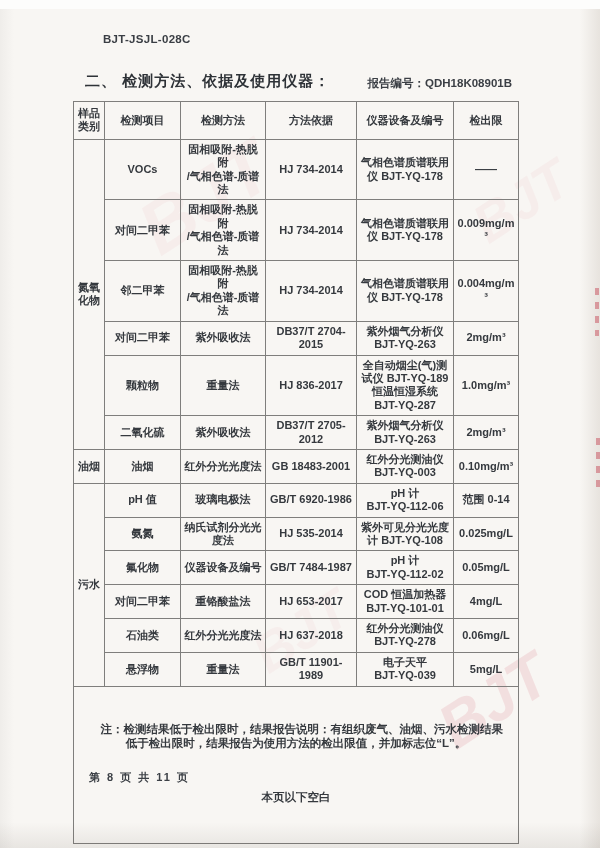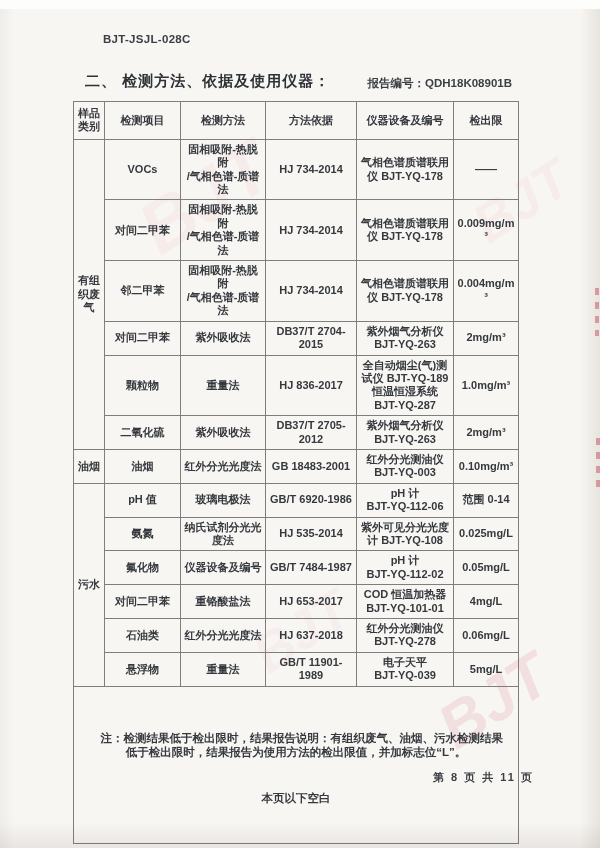--- a/index.html
+++ b/index.html
@@ -33,23 +33,23 @@
     text-align:center;vertical-align:middle;
     padding:3px 2px;line-height:1.22;
     white-space:pre-line;word-break:break-word;overflow:hidden;
   }
   table.report th{font-weight:700;color:#34383d;padding:5px 2px;}
   td.note-cell{
     height:150px;vertical-align:top;text-align:left;
     padding:4px 7px;font-size:11.5px;line-height:1.45;white-space:normal;
   }
   .note-p{margin:12px;text-indent:1em;text-align:center;}
-  .note-p2{margin:6px;text-indent:0;}
-  
-  .page-footer{position:absolute;left:89px;top:770px;width:445px;text-align:right;
+  .note-p2{margin:15px;text-indent:0;font-family:Liberation Mono, monospace;}
+  
+  .page-footer{position:absolute;left:89px;top:770px;width:445px;text-align:left;
     font-size:11px;font-weight:600;color:#3c4046;letter-spacing:2px;}
   
   .wm{position:absolute;font-style:italic;font-weight:700;pointer-events:none;
     transform:rotate(-33deg);color:#d96f7d;white-space:nowrap;}
   .wm1{left:435px;top:665px;font-size:62px;opacity:.16;}
   .wm2{left:135px;top:155px;font-size:74px;opacity:.06;}
   .wm3{left:470px;top:170px;font-size:54px;opacity:.06;}
   .wm4{left:250px;top:600px;font-size:54px;opacity:.05;}
   .edge-mark{position:absolute;width:4px;opacity:.45;pointer-events:none;
     background:repeating-linear-gradient(180deg,#c23a4a 0 7px,rgba(0,0,0,0) 7px 14px);}
@@ -86,21 +86,21 @@
       <tr>
         <th>样品类别</th>
         <th>检测项目</th>
         <th>检测方法</th>
         <th>方法依据</th>
         <th>仪器设备及编号</th>
         <th>检出限</th>
       </tr>
 
       <tr>
-        <td rowspan="6">有组织废气</td>
+        <td rowspan="6">氮氧化物</td>
         <td>VOCs</td>
         <td>固相吸附-热脱附
 /气相色谱-质谱法</td>
         <td>HJ 734-2014</td>
         <td>气相色谱质谱联用仪 BJT-YQ-178</td>
         <td>——</td>
       </tr>
       <tr>
         <td>对间二甲苯</td>
         <td>固相吸附-热脱附

